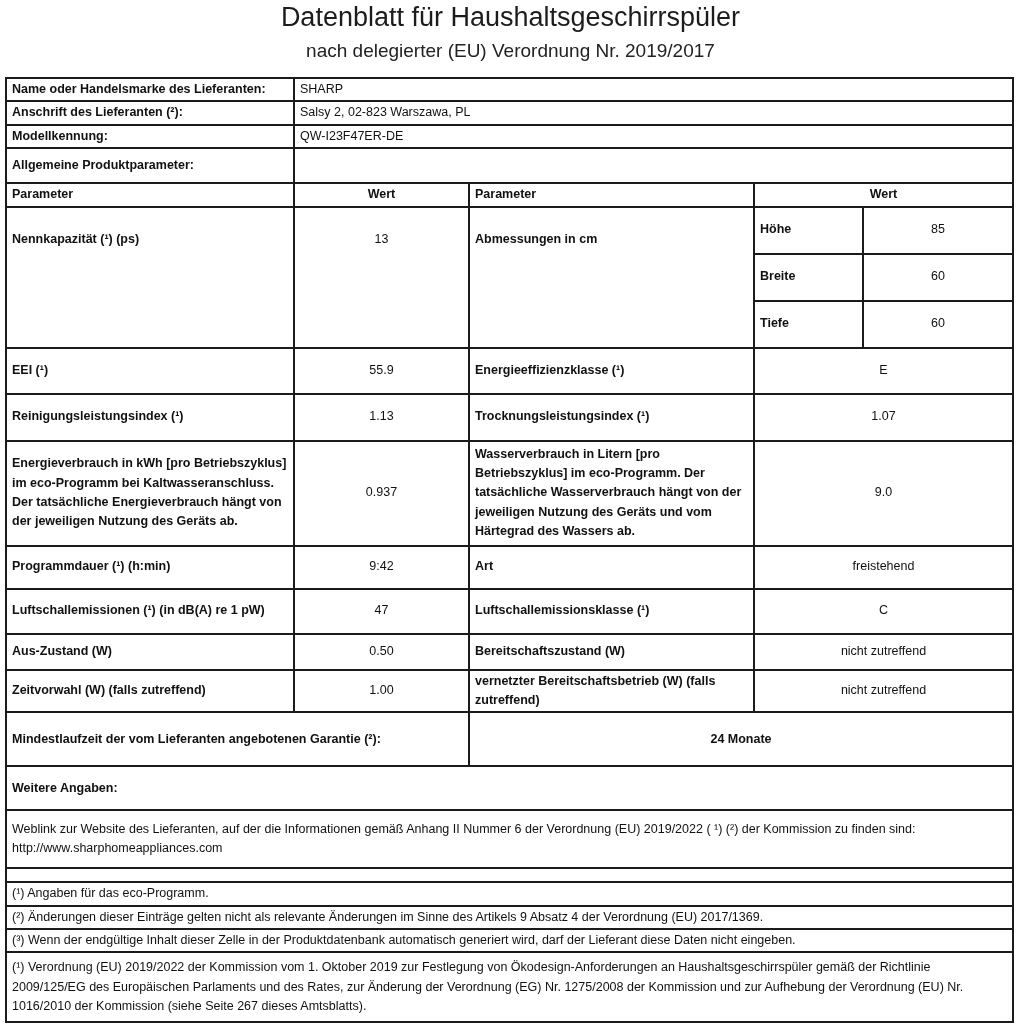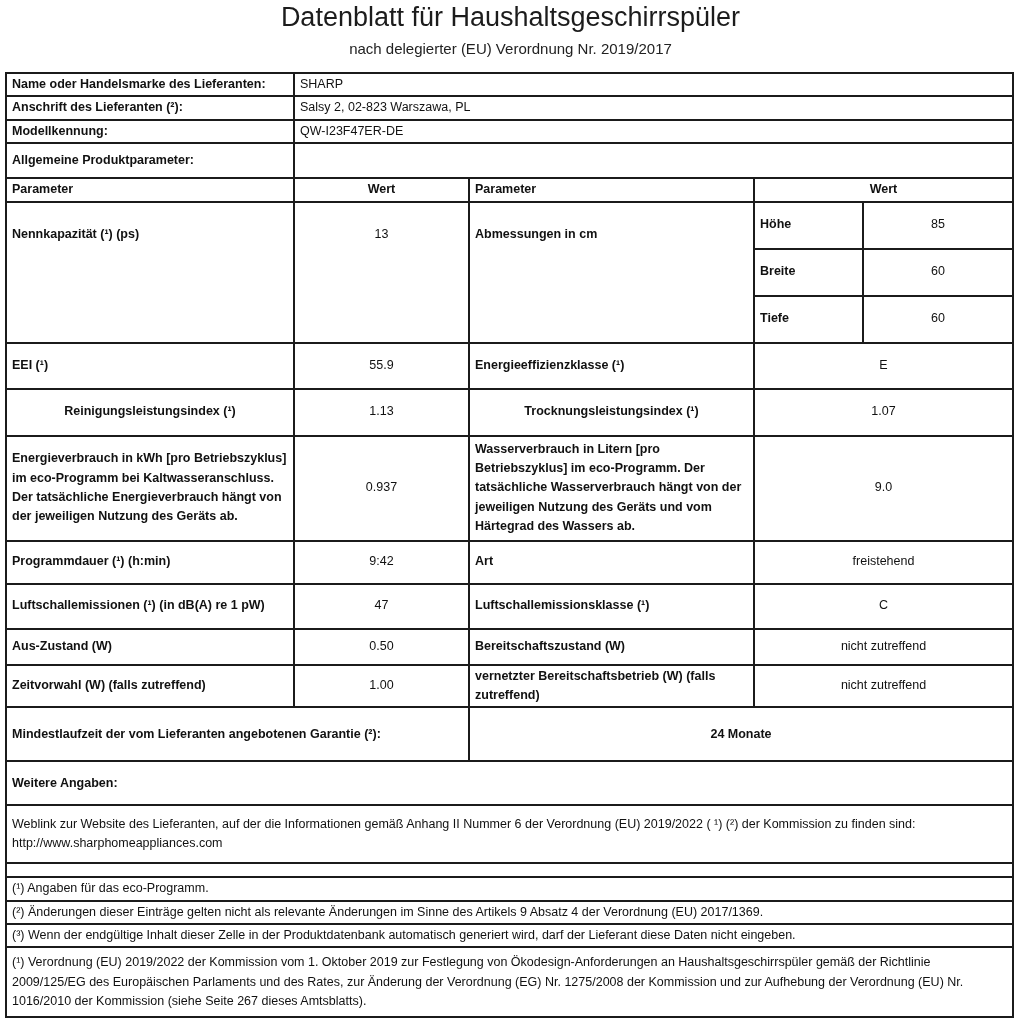--- a/index.html
+++ b/index.html
@@ -15,21 +15,21 @@
   .doc-title {
     text-align: center;
     font-size: 27px;
     font-weight: 400;
     margin: 0;
     color: #1c1c1c;
     letter-spacing: 0px;
   }
   .doc-subtitle {
     text-align: center;
-    font-size: 15px;
+    font-size: 19px;
     margin: 7px 0 0 0;
     color: #222222;
   }
 
   table.sheet {
     border-collapse: collapse;
     table-layout: fixed;
     width: 1007px;
     margin-top: 15px;
   }
@@ -44,21 +44,21 @@
   .b { font-weight: bold; }
   .c { text-align: center; }
   .top { vertical-align: top !important; padding-top: 22px !important; }
 
   
   .h24 td { height: 16px; }
   .h23 td { height: 35px; }
   .h22 td { height: 22px; }
   .sub td { height: 47px; }
   .h46 td { height: 46px; margin-top: 25px; }
-  .h47 td { height: 47px; text-align: center; }
+  .h47 td { height: 47px; }
   .h105 td { height: 105px; }
   .h43 td { height: 43px; }
   .h45 td { height: 45px; }
   .h42 td { height: 36px; }
   .h54 td { height: 54px; }
   .h52 td { height: 44px; }
   .h58 td { height: 58px; }
   .spacer td { height: 14px; padding: 0; }
   .fnote td { height: 22px; line-height: 1.3; padding: 2px 4px; }
   .fnote-long td { height: 70px; line-height: 1.6; padding: 3px 4px; }

